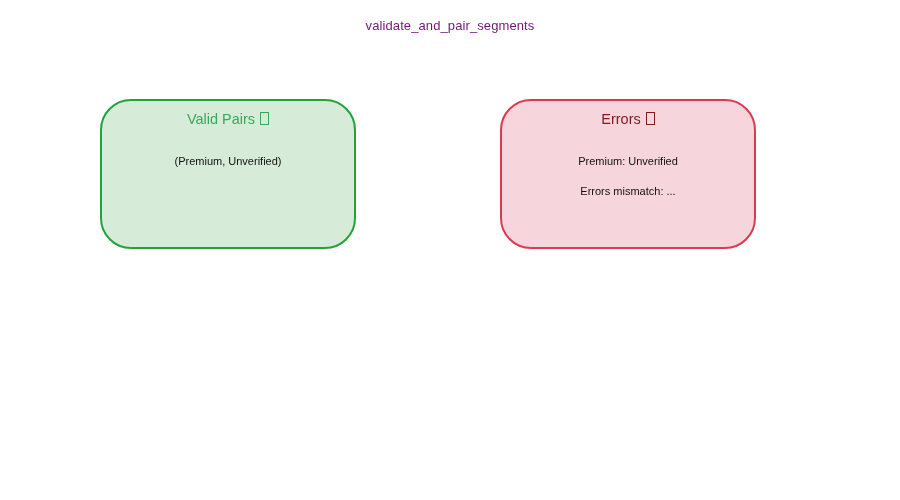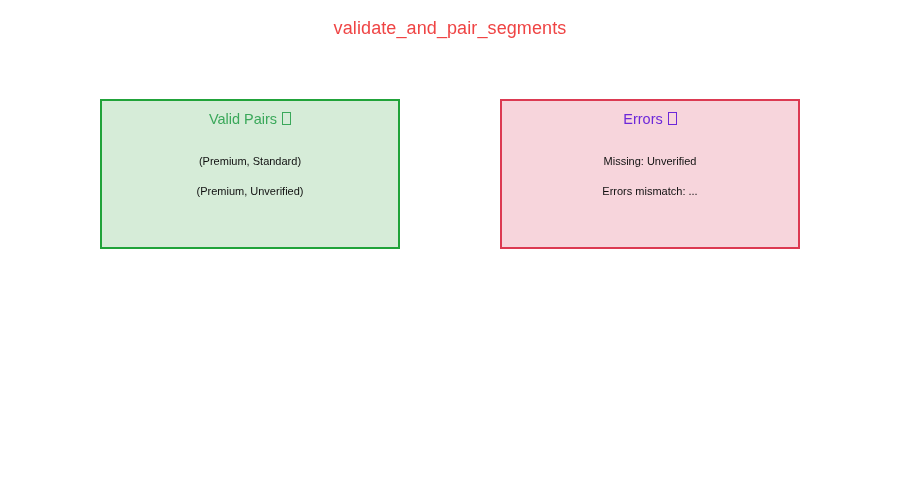--- a/index.html
+++ b/index.html
@@ -18,34 +18,35 @@
     width: 900px;
     height: 500px;
     background: #ffffff;
   }
   .diagram-title {
     position: absolute;
     left: 0;
     top: 18px;
     width: 900px;
     text-align: center;
-    font-size: 18px;
+    font-size: 13px;
     font-weight: 400;
-    color: #ef4444;
+    color: #701a75;
     letter-spacing: 0.1px;
     white-space: nowrap;
   }
   .panel {
     position: absolute;
     box-sizing: border-box;
     top: 99px;
-    width: 300px;
+    width: 256px;
     height: 150px;
     border-width: 2px;
     border-style: solid;
+    border-radius: 31px;
   }
   .panel-valid {
     left: 100px;
     background: #d6ecd8;
     border-color: #21a33a;
   }
   .panel-errors {
     left: 500px;
     background: #f7d5dc;
     border-color: #dc3a52;
@@ -57,21 +58,21 @@
     top: 10px;
     text-align: center;
     font-size: 14.5px;
     font-weight: 400;
     white-space: nowrap;
   }
   .panel-valid .panel-header {
     color: #3aa85a;
   }
   .panel-errors .panel-header {
-    color: #6d28d9;
+    color: #7f1d1d;
   }
   .tofu {
     display: inline-block;
     width: 9px;
     height: 13px;
     box-sizing: border-box;
     border: 1.4px solid currentColor;
     vertical-align: -1px;
     margin-left: 5px;
   }
@@ -95,28 +96,27 @@
 
 <div class="canvas">
 
   <div class="diagram-title">validate_and_pair_segments</div>
 
   <div class="panel panel-valid">
     <div class="panel-header">
       <span>Valid Pairs</span><span class="tofu"></span>
     </div>
     <div class="panel-items">
-      <div class="panel-item">(Premium, Standard)</div>
       <div class="panel-item">(Premium, Unverified)</div>
     </div>
   </div>
 
   <div class="panel panel-errors">
     <div class="panel-header">
       <span>Errors</span><span class="tofu"></span>
     </div>
     <div class="panel-items">
-      <div class="panel-item">Missing: Unverified</div>
+      <div class="panel-item">Premium: Unverified</div>
       <div class="panel-item">Errors mismatch: ...</div>
     </div>
   </div>
 
 </div>
 
 </body></html>

